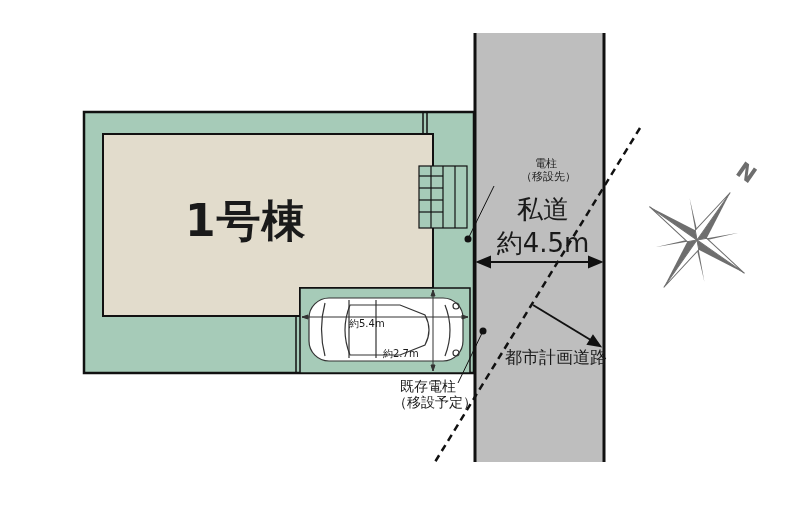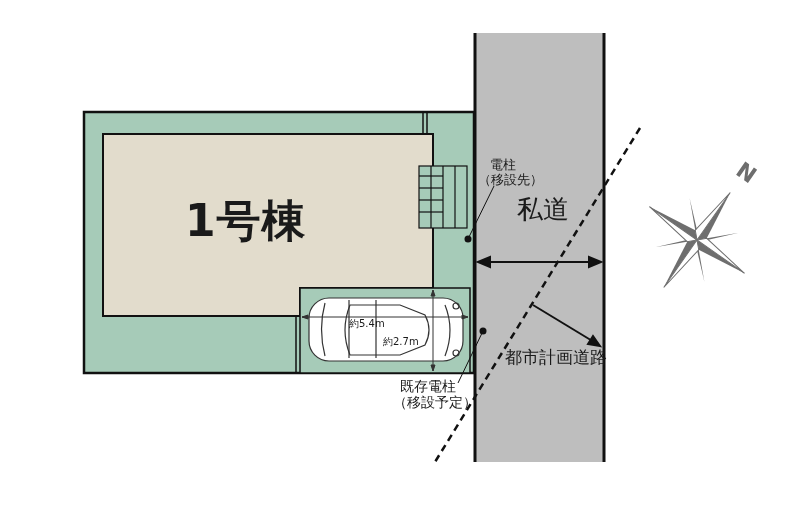--- a/index.html
+++ b/index.html
@@ -2,25 +2,25 @@
 <html><head>
 <meta charset="utf-8">
 <style>
   html, body { margin: 0; padding: 0; background: #ffffff; }
   body { width: 800px; height: 508px; position: relative; overflow: hidden;
          font-family: "DejaVu Sans", "Liberation Sans", sans-serif; color: #1a1a1a; }
   svg { position: absolute; left: 0; top: 0; }
   .lbl { position: absolute; white-space: nowrap; line-height: 1.15; text-align: center; }
   .building-label { left: 185px; top: 196px; font-size: 44px; font-weight: bold; letter-spacing: 1px; text-align: right; }
   .private-road { left: 488px; top: 193px; font-size: 26px; width: 110px; line-height: 1.3; }
-  .pole-new { left: 478px; top: 158px; font-size: 13px; width: 50px; }
+  .pole-new { left: 478px; top: 158px; font-size: 11px; width: 50px; padding-left: 43px; }
   .pole-old { left: 393px; top: 378px; font-size: 14px; width: 70px; }
   .city-road { left: 505px; top: 347px; font-size: 17px; width: 100px; line-height: 1.2; }
   .dim-car { left: 349px; top: 318px; font-size: 10px; text-align: center; }
-  .dim-width { left: 383px; top: 336px; font-size: 10px; }
+  .dim-width { left: 383px; top: 348px; font-size: 10px; }
 </style>
 </head>
 <body>
 
 <svg width="800" height="508" viewBox="0 0 800 508">
 
   <rect x="475" y="33" width="129" height="429" fill="#bebebe"></rect>
   <line x1="475" y1="33" x2="475" y2="462" stroke="#111" stroke-width="3"></line>
   <line x1="604" y1="33" x2="604" y2="462" stroke="#111" stroke-width="3"></line>
 
@@ -100,20 +100,21 @@
       <polygon points="58,0 7,-7 0,0"></polygon>
       <polygon points="-58,0 -7,7 0,0"></polygon>
     </g>
   </g>
 </svg>
 
 <div class="lbl building-label">1号棟</div>
 
 <div class="lbl private-road">
   <div>私道</div>
+  <div>約4.5m</div>
 </div>
 
 <div class="lbl pole-new">
   <div>電柱</div>
   <div>（移設先）</div>
 </div>
 
 <div class="lbl pole-old">
   <div>既存電柱</div>
   <div>（移設予定）</div>

